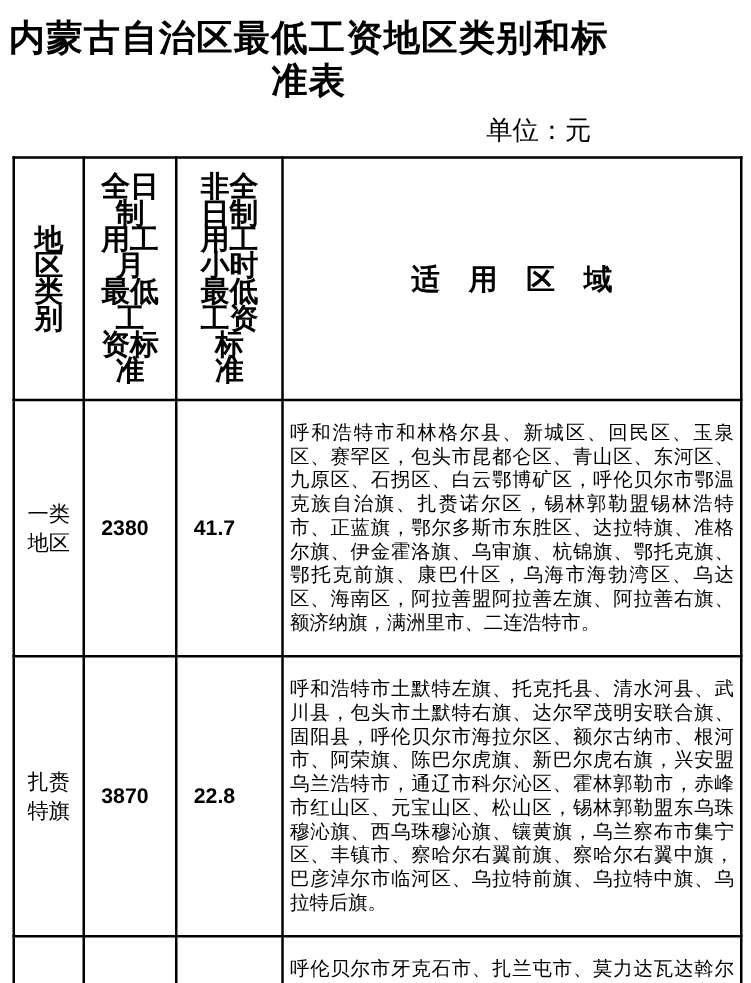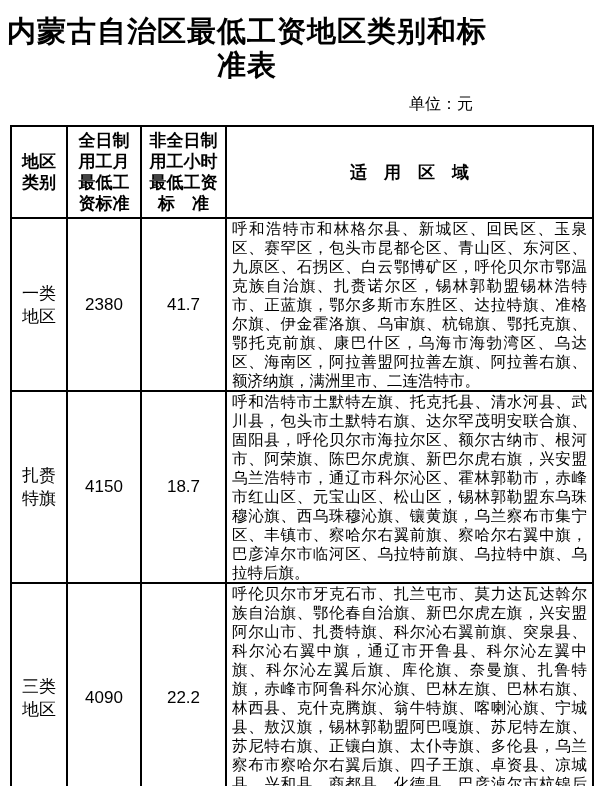--- a/index.html
+++ b/index.html
@@ -21,21 +21,21 @@
     text-align: center;
     font-size: 29px;
     font-weight: bold;
     letter-spacing: 1px;
     line-height: 34px;
   }
   .unit-label {
     margin-top: 13px;
     padding-right: 21px;
     text-align: right;
-    font-size: 16px;
+    font-size: 21px;
     line-height: 18px;
     font-family: Liberation Serif, serif;
   }
   table.wage-table {
     border-collapse: collapse;
     table-layout: fixed;
     margin: 12px 0 0 10px;
     width: 582px;
   }
   .wage-table th,
@@ -49,43 +49,44 @@
   .col-monthly  { width: 74px; }
   .col-hourly   { width: 85px; }
   .col-regions  { width: 367px; }
 
   .wage-table thead tr { height: 92px; }
   .wage-table tr.row-1 { height: 171px; }
   .wage-table tr.row-2 { height: 189px; }
   .wage-table tr.row-3 { height: 228px; }
 
   .wage-table th {
-    font-size: 17px;
+    font-size: 23px;
     font-weight: bold;
     text-align: center;
     white-space: pre-line;
     line-height: 21px;
-    padding: 0;
+    padding: 12px;
   }
   td.cell-category {
     font-size: 17px;
     text-align: center;
     line-height: 23px;
     padding: 16px 5px;
   }
   td.cell-number {
     font-size: 17px;
-    text-align: center;
-    padding: 0;
+    text-align: left;
+    padding: 13px;
+    font-weight: bold;
   }
   td.cell-regions {
     font-size: 15.5px;
     line-height: 19px;
     text-align: justify;
-    padding: 0 5px;
+    padding: 16px 5px;
   }
 </style>
 </head>
 <body>
 
 <div class="page">
 
   <h1 class="doc-title">内蒙古自治区最低工资地区类别和标准表</h1>
 
   <div class="unit-label">单位：元</div>
@@ -114,22 +115,22 @@
     </thead>
     <tbody>
       <tr class="row-1">
         <td class="cell-category">一类地区</td>
         <td class="cell-number">2380</td>
         <td class="cell-number">41.7</td>
         <td class="cell-regions">呼和浩特市和林格尔县、新城区、回民区、玉泉区、赛罕区，包头市昆都仑区、青山区、东河区、九原区、石拐区、白云鄂博矿区，呼伦贝尔市鄂温克族自治旗、扎赉诺尔区，锡林郭勒盟锡林浩特市、正蓝旗，鄂尔多斯市东胜区、达拉特旗、准格尔旗、伊金霍洛旗、乌审旗、杭锦旗、鄂托克旗、鄂托克前旗、康巴什区，乌海市海勃湾区、乌达区、海南区，阿拉善盟阿拉善左旗、阿拉善右旗、额济纳旗，满洲里市、二连浩特市。</td>
       </tr>
       <tr class="row-2">
         <td class="cell-category">扎赉特旗</td>
-        <td class="cell-number">4150</td>
-        <td class="cell-number">18.7</td>
+        <td class="cell-number">3870</td>
+        <td class="cell-number">22.8</td>
         <td class="cell-regions">呼和浩特市土默特左旗、托克托县、清水河县、武川县，包头市土默特右旗、达尔罕茂明安联合旗、固阳县，呼伦贝尔市海拉尔区、额尔古纳市、根河市、阿荣旗、陈巴尔虎旗、新巴尔虎右旗，兴安盟乌兰浩特市，通辽市科尔沁区、霍林郭勒市，赤峰市红山区、元宝山区、松山区，锡林郭勒盟东乌珠穆沁旗、西乌珠穆沁旗、镶黄旗，乌兰察布市集宁区、丰镇市、察哈尔右翼前旗、察哈尔右翼中旗，巴彦淖尔市临河区、乌拉特前旗、乌拉特中旗、乌拉特后旗。</td>
       </tr>
       <tr class="row-3">
         <td class="cell-category">三类地区</td>
         <td class="cell-number">4090</td>
         <td class="cell-number">22.2</td>
         <td class="cell-regions">呼伦贝尔市牙克石市、扎兰屯市、莫力达瓦达斡尔族自治旗、鄂伦春自治旗、新巴尔虎左旗，兴安盟阿尔山市、扎赉特旗、科尔沁右翼前旗、突泉县、科尔沁右翼中旗，通辽市开鲁县、科尔沁左翼中旗、科尔沁左翼后旗、库伦旗、奈曼旗、扎鲁特旗，赤峰市阿鲁科尔沁旗、巴林左旗、巴林右旗、林西县、克什克腾旗、翁牛特旗、喀喇沁旗、宁城县、敖汉旗，锡林郭勒盟阿巴嘎旗、苏尼特左旗、苏尼特右旗、正镶白旗、太仆寺旗、多伦县，乌兰察布市察哈尔右翼后旗、四子王旗、卓资县、凉城县、兴和县、商都县、化德县，巴彦淖尔市杭锦后旗、五原县、磴口县。</td>
       </tr>
     </tbody>
   </table>

